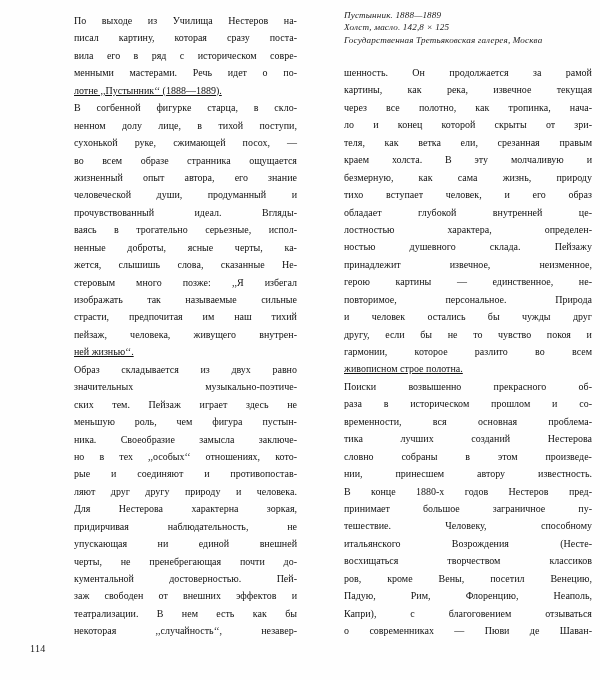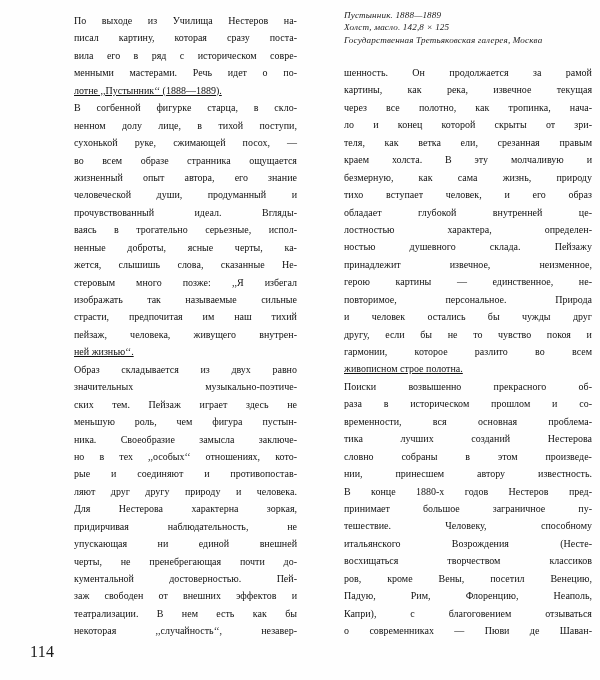--- a/index.html
+++ b/index.html
@@ -78,21 +78,21 @@
   .line.l {
     display: block;
     text-decoration: underline;
   }
 
   
   .folio {
     position: absolute;
     left: 30px;
     top: 643px;
-    font-size: 16px;
+    font-size: 10px;
     color: #1a1a1a;
     letter-spacing: 0.3px;
   }
 </style>
 </head>
 <body>
 
 <div class="page">
 
   <div class="caption">

